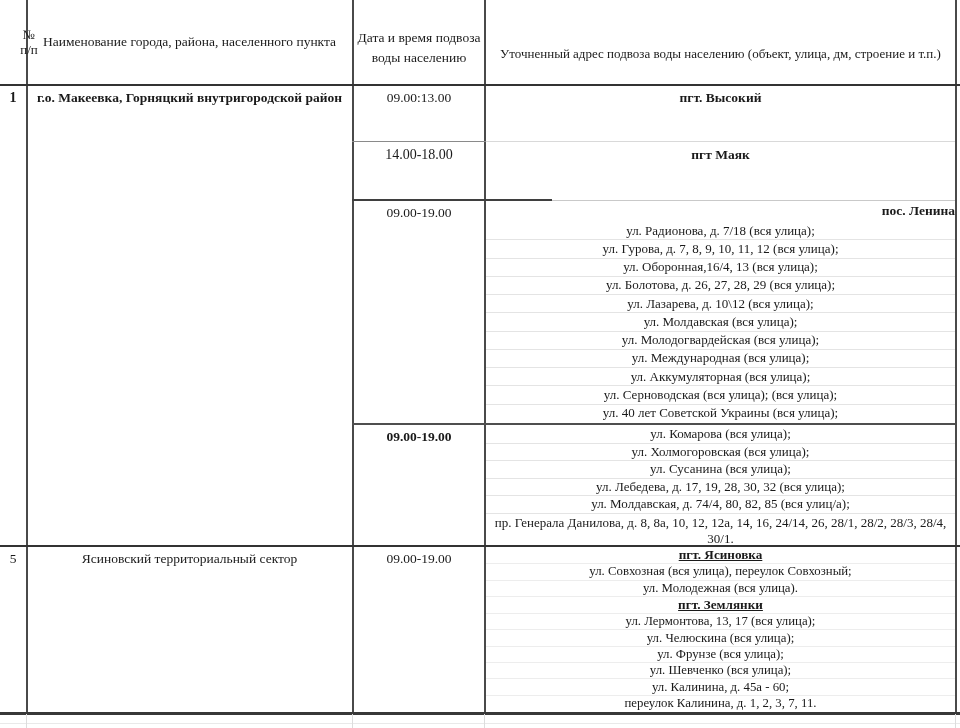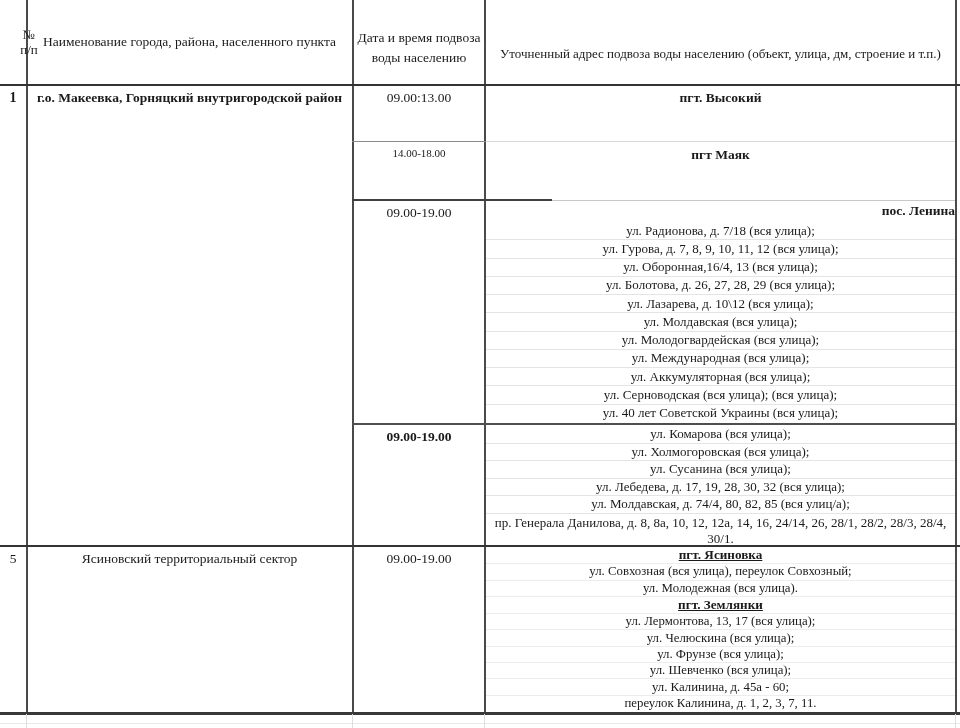--- a/index.html
+++ b/index.html
@@ -34,21 +34,21 @@
   .h-name { left:27px; top:0; width:325px; height:84px; font-size:13.5px; }
   .h-time { left:354px; top:0; width:130px; height:96px; font-size:13.5px; line-height:20px; }
   .h-addr { left:486px; top:12px; width:469px; height:84px; font-size:13px; }
 
   
   .r1-num  { left:0;   top:86px; width:26px;  height:459px; font-size:14px; font-weight:bold; }
   .r1-name { left:27px; top:86px; width:325px; height:459px; font-size:13.5px; font-weight:bold; }
 
   
   .t-a { left:354px; top:86px;  width:130px; height:55px; font-size:13.5px; }
-  .t-b { left:354px; top:143px; width:130px; height:56px; font-size:11px; }
+  .t-b { left:354px; top:143px; width:130px; height:56px; font-size:14px; }
   .t-c { left:354px; top:201px; width:130px; height:221px; font-size:13.5px; }
   .t-d { left:354px; top:425px; width:130px; height:119px; font-size:13.5px; font-weight:bold; }
 
   
   .a-a { left:486px; top:86px;  width:469px; height:55px; font-size:13.5px; font-weight:bold; }
   .a-b { left:486px; top:143px; width:469px; height:56px; font-size:13.5px; font-weight:bold; }
   .a-c { left:486px; top:201px; width:469px; height:221px; display:flex; flex-direction:column;text-align:right; }
   .a-d { left:486px; top:425px; width:469px; height:119px; display:flex; flex-direction:column; }
 
   .place-title { height:21px; font-size:13.5px; font-weight:bold; padding-top:2px; }

